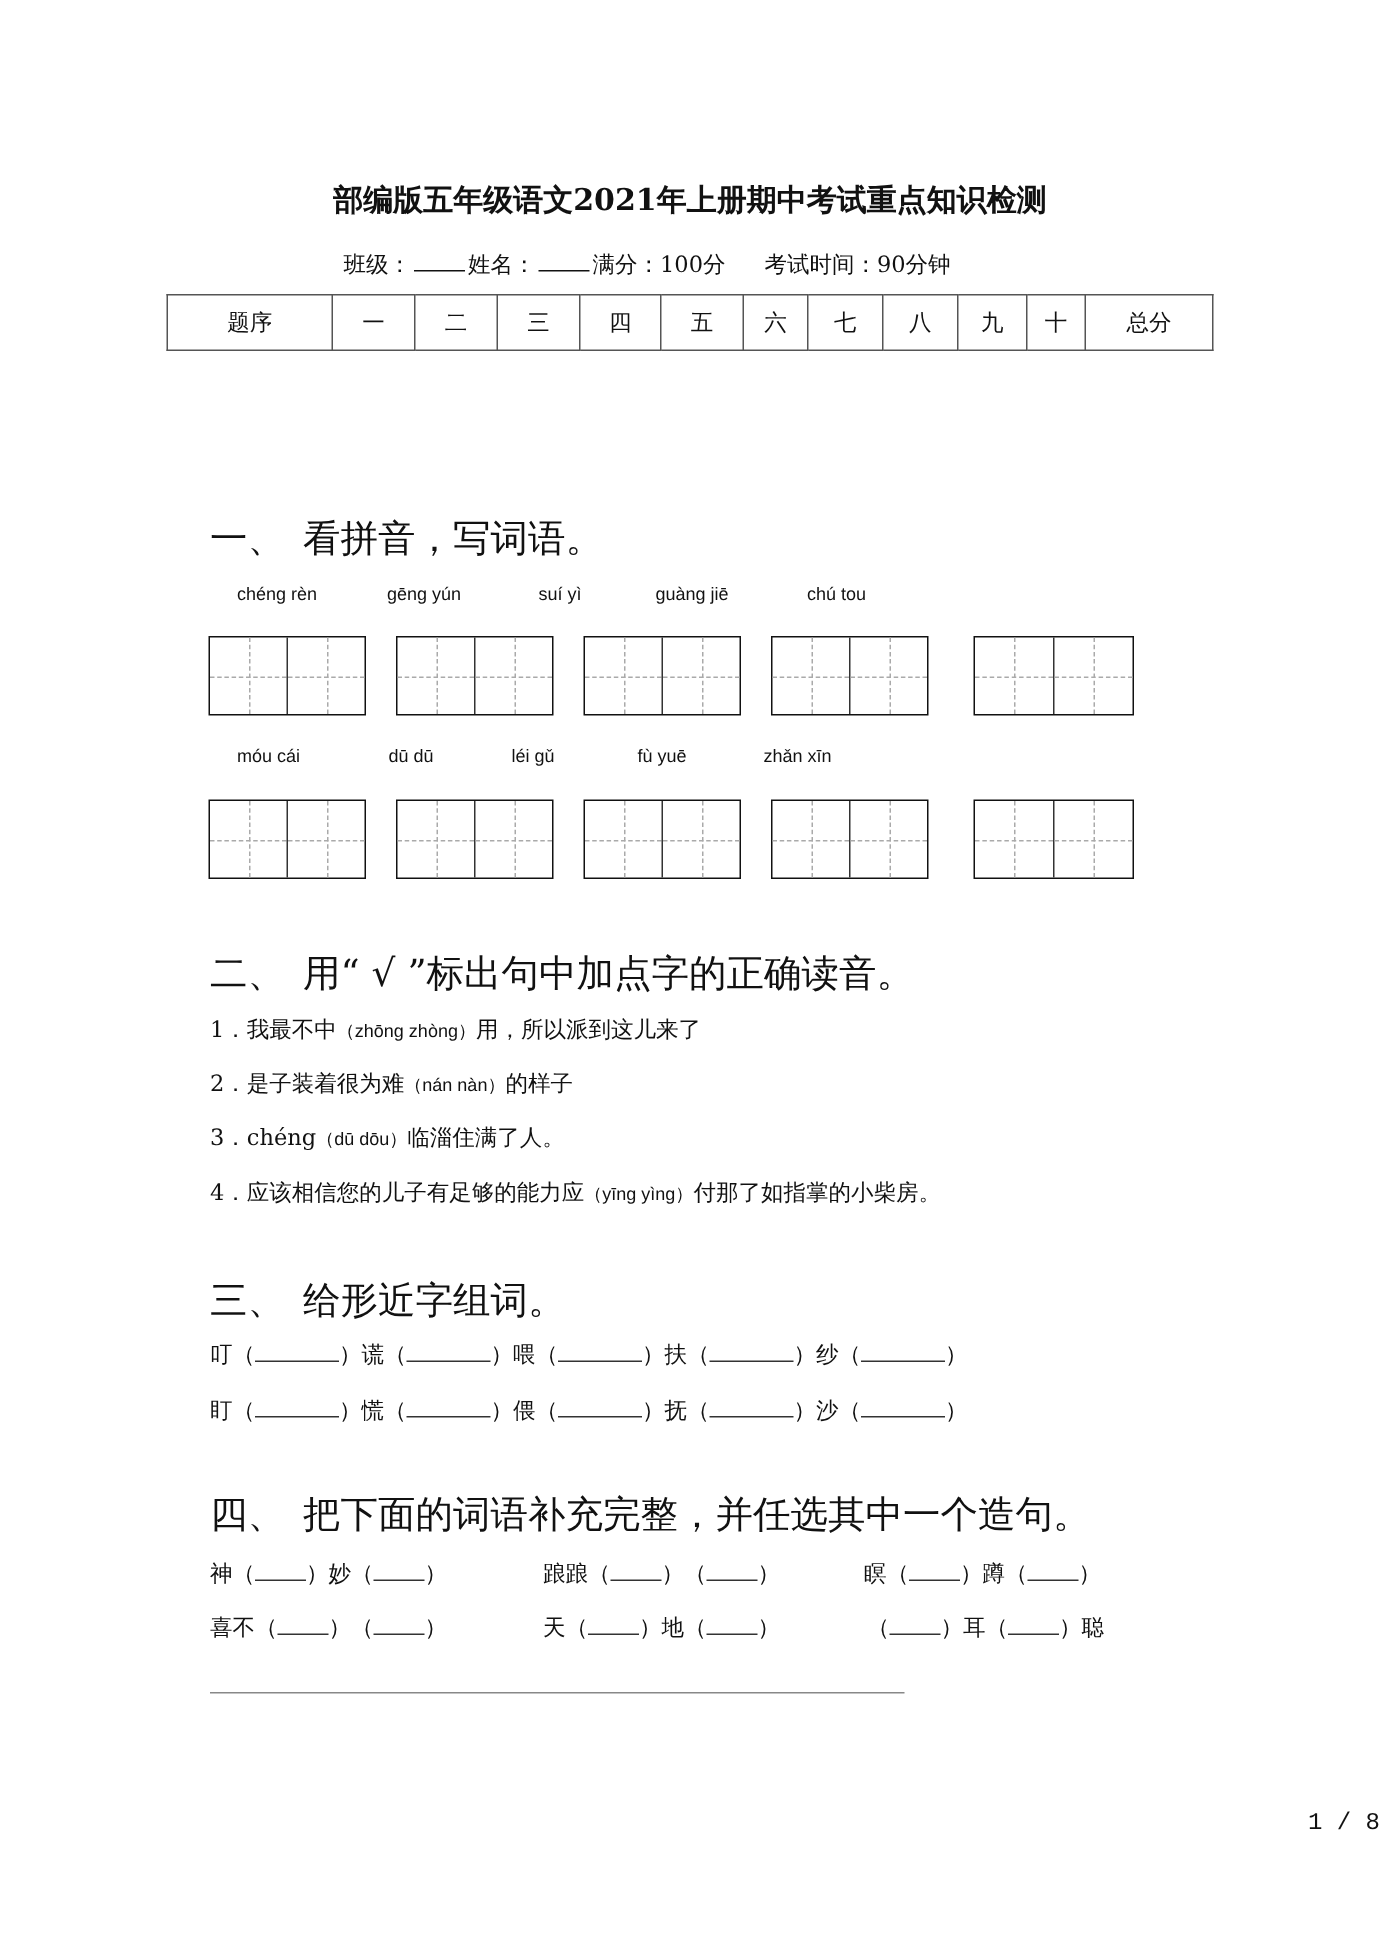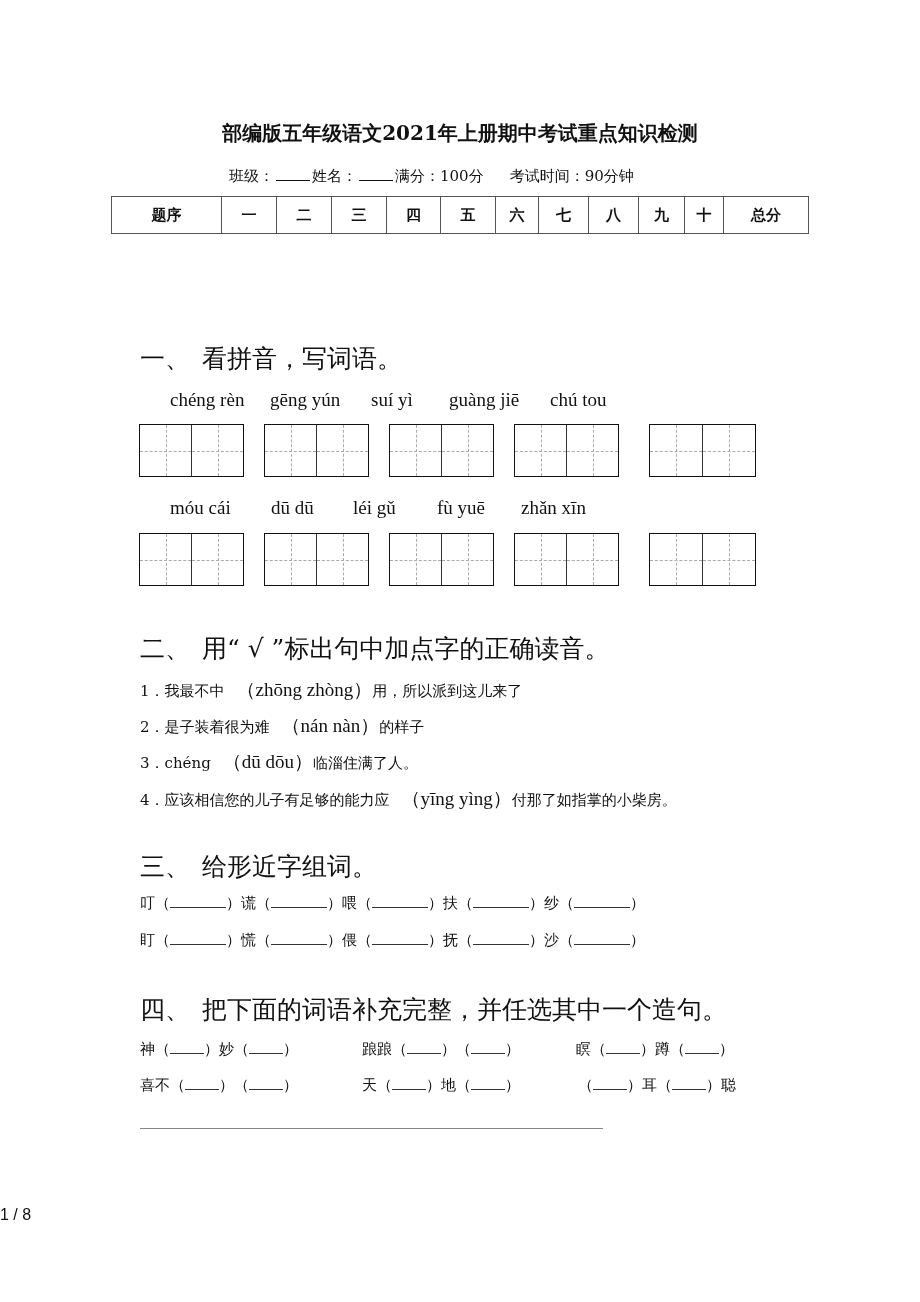--- a/index.html
+++ b/index.html
@@ -2,36 +2,36 @@
 <html><head>
 <meta charset="utf-8">
 <style>
   html, body { margin: 0; padding: 0; background: #ffffff; }
   body { width: 920px; height: 1302px; position: relative; font-family: "DejaVu Serif", "Liberation Serif", serif; color: #111; overflow: hidden; }
   .abs { position: absolute; white-space: nowrap; }
   .title { left: 0; width: 920px; top: 120px; text-align: center; font-size: 20px; font-weight: bold; letter-spacing: 0px; }
   .subinfo { top: 166px; left: 229px; font-size: 15px; }
   .subinfo .blank { display: inline-block; width: 34px; border-bottom: 1px solid #111; height: 14px; vertical-align: baseline; margin: 0 2px; }
   .subinfo .gap { display: inline-block; width: 26px; }
-  table.score { position: absolute; left: 111px; top: 196px; border-collapse: collapse; font-size: 15px; font-weight: bold; }
+  table.score { position: absolute; left: 111px; top: 196px; border-collapse: collapse; font-size: 15px; }
   table.score td { border: 1px solid #555; height: 36px; text-align: center; padding: 0; }
   .sec-head { font-size: 25px; left: 140px; }
   .sec-head .num { display: inline-block; width: 62px; }
-  .pinyin { font-family: Liberation Serif, serif; font-size: 19px; margin-left: 12px; }
+  .pinyin { font-family: Liberation Sans, sans-serif; font-size: 12px; }
   .grid { position: absolute; width: 105px; height: 53px; border: 1.5px solid #111; box-sizing: border-box; display: flex; }
   .cell { position: relative; flex: 1; height: 100%; }
   .cell + .cell { border-left: 1.5px solid #333; }
   .cell::before { content: ""; position: absolute; left: 50%; top: 0; bottom: 0; border-left: 1px dashed #aaa; }
   .cell::after { content: ""; position: absolute; top: 50%; left: 0; right: 0; border-top: 1px dashed #aaa; }
   .line { font-size: 15px; left: 140px; }
   .paren-blank { display: inline-block; border-bottom: 1px solid #333; height: 14px; vertical-align: baseline; }
   .b7 { width: 56px; }
   .b4 { width: 34px; }
   .answer-line { position: absolute; left: 140px; top: 1128px; width: 463px; border-top: 1px solid #888; }
-  .page-num { left: 0; width: 920px; text-align: left; top: 1206px; font-size: 16px; font-family: Liberation Sans, sans-serif; }
+  .page-num { left: 0; width: 920px; text-align: right; top: 1206px; font-size: 16px; font-family: Liberation Mono, monospace; }
 </style>
 </head>
 <body>
 
 <div class="abs title">部编版五年级语文2021年上册期中考试重点知识检测</div>
 
 <div class="abs subinfo">
   <span>班级：</span><span class="blank"></span><span>姓名：</span><span class="blank"></span><span>满分：100分</span><span class="gap"></span><span>考试时间：90分钟</span>
 </div>
 

